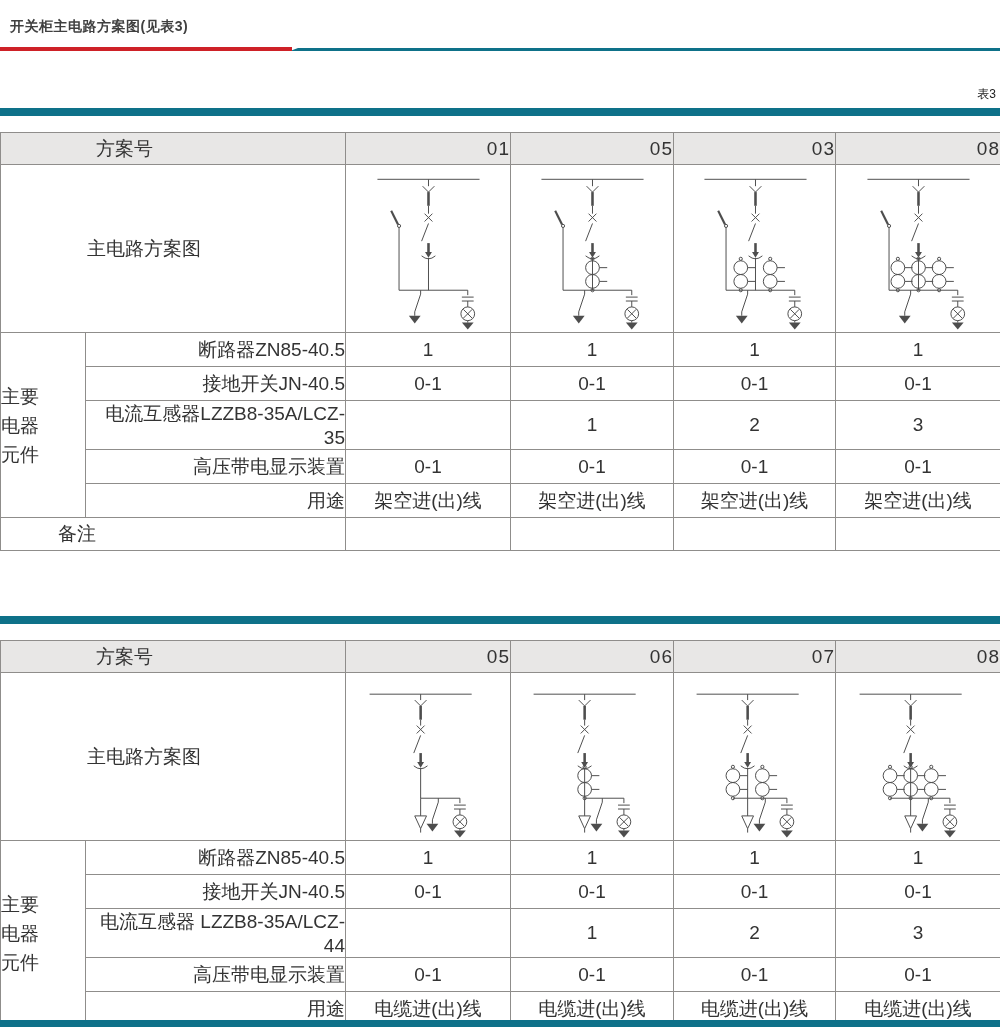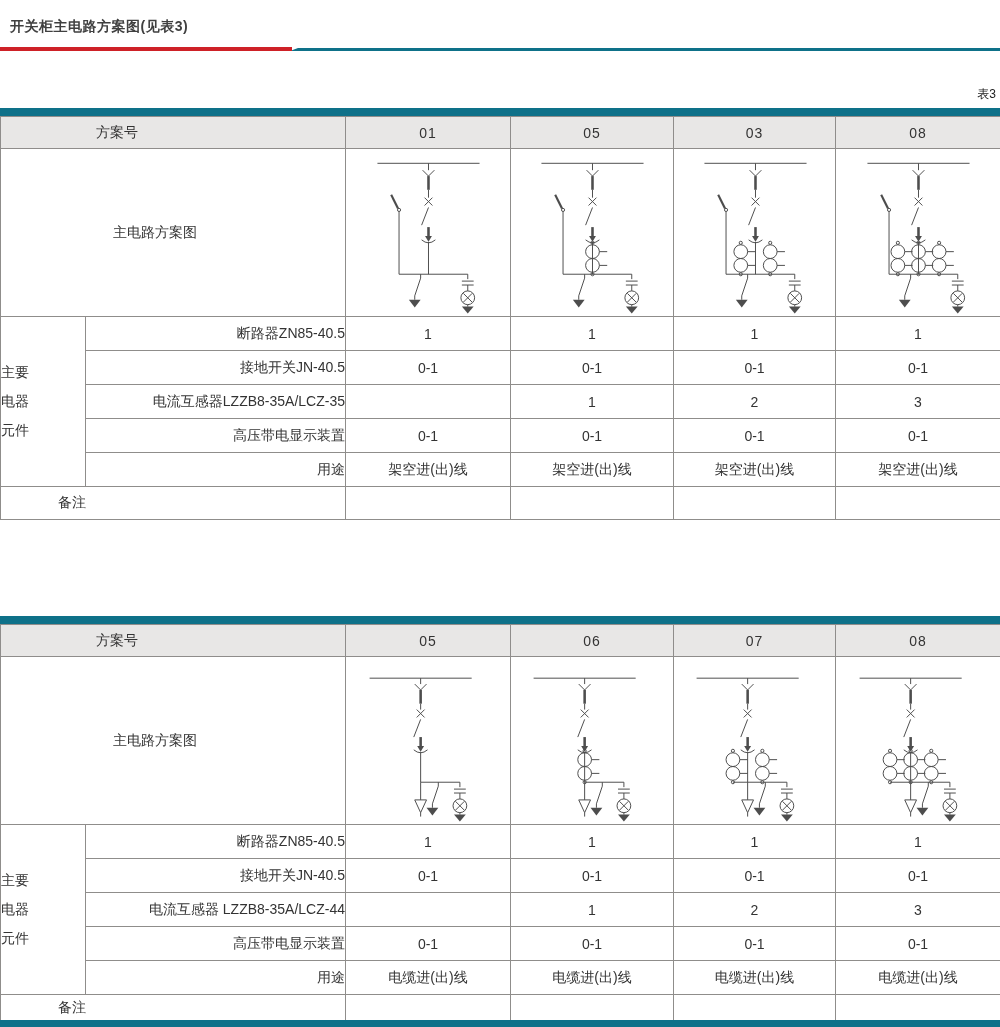--- a/index.html
+++ b/index.html
@@ -20,31 +20,31 @@
   .title-rule .rule-red{position:absolute;left:0;top:0;width:292px;height:3.5px;background:#ce2127;}
   .table-tag{
     position:absolute;right:4px;top:86px;font-size:12px;color:#222;
   }
   .scheme-table-wrap{position:absolute;left:0;width:1000px;}
   .scheme-table-wrap.t1{top:108px;}
   .scheme-table-wrap.t2{top:616px;}
   .teal-cap{width:1000px;height:8px;background:#0e7189;}
   table.scheme-table{
     border-collapse:collapse;table-layout:fixed;width:1000px;
-    font-size:14px;color:#333;
+    font-size:19px;color:#333;margin-top:16px;
   }
   table.scheme-table td,table.scheme-table th{
     border:1px solid #8f8d8b;padding:0;font-weight:normal;
     overflow:hidden;
   }
   tr.hdr{height:32px;background:#e8e7e6;}
   tr.hdr .hdr-label{text-align:left;padding-left:95px;}
-  tr.hdr .hdr-num{text-align:center;letter-spacing:1px;}
+  tr.hdr .hdr-num{text-align:right;letter-spacing:1px;}
   tr.diag{height:168px;background:#fff;}
-  tr.diag td.diag-label{text-align:left;padding-left:112px;vertical-align:middle;}
+  tr.diag td.diag-label{text-align:left;padding-left:86px;vertical-align:middle;}
   tr.diag td.diag-cell{vertical-align:middle;text-align:center;}
   tr.body-row{height:34px;}
   tr.body-row td.row-label{text-align:right;padding-left:10px;}
   tr.body-row td.val{text-align:center;}
   td.side-cell{text-align:left;vertical-align:middle;line-height:29px;}
   tr.remark-row{height:33px;}
   tr.remark-row.short{height:26px;}
   tr.remark-row td.remark-label{text-align:left;padding-left:57px;}
   .diag-cell svg{display:block;margin:0 auto;}
   .bottom-teal-bar{position:absolute;left:0;bottom:0;width:1000px;height:7px;background:#0e7189;}

